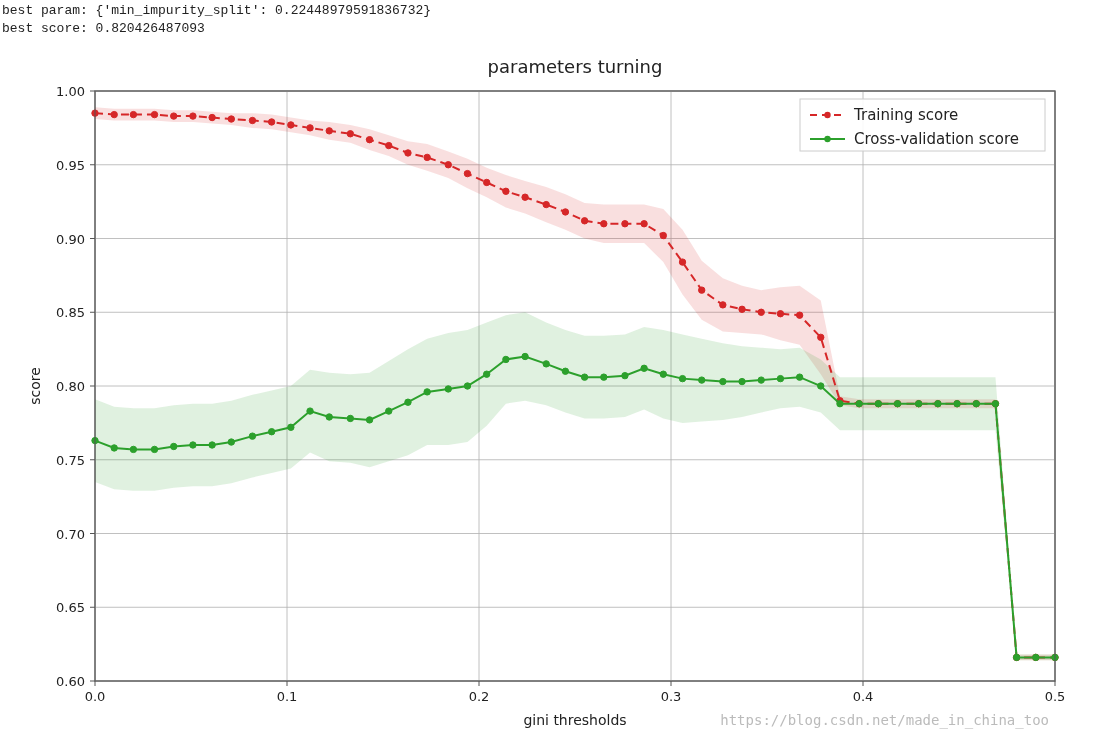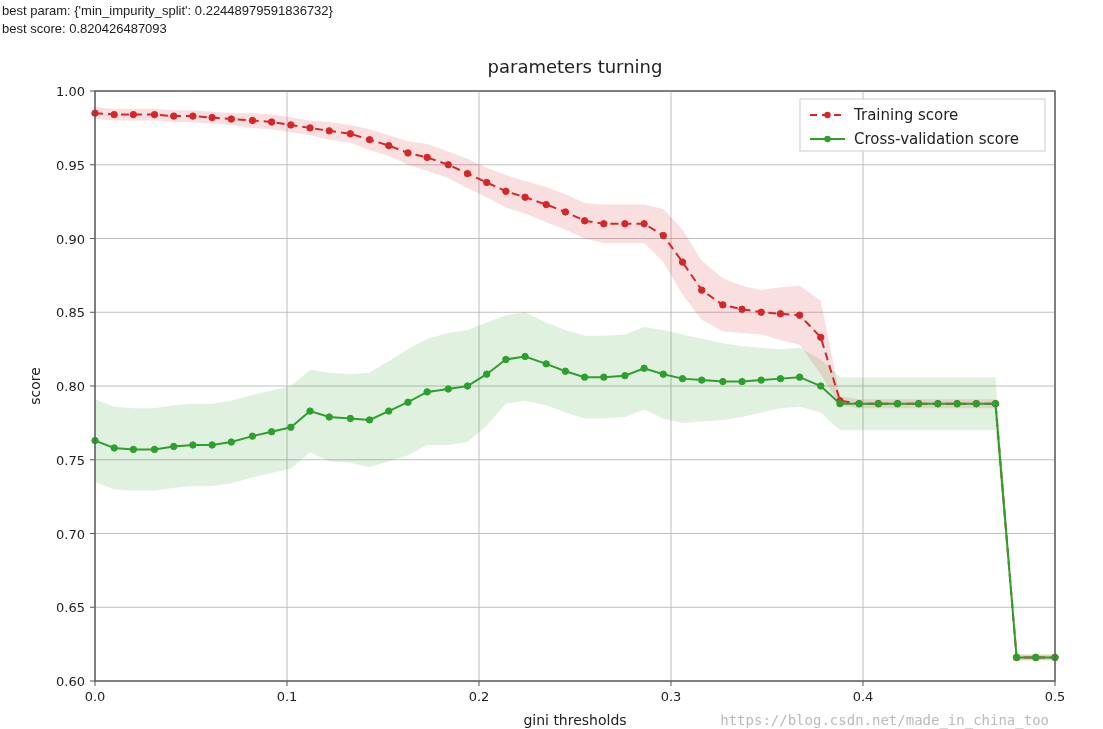--- a/index.html
+++ b/index.html
@@ -5,21 +5,21 @@
   html, body {
     margin: 0;
     padding: 0;
     background: #ffffff;
     font-family: "DejaVu Sans", "Bitstream Vera Sans", sans-serif;
     width: 1103px;
     height: 729px;
     overflow: hidden;
   }
   .console {
-    font-family: Liberation Sans, sans-serif;
+    font-family: Liberation Mono, monospace;
     font-size: 13px;
     color: #222;
     padding: 2px 14px 4px 2px;
     line-height: 1.35;
     white-space: pre;
   }
   .chart-wrap {
     position: relative;
     width: 1103px;
     height: 690px;

